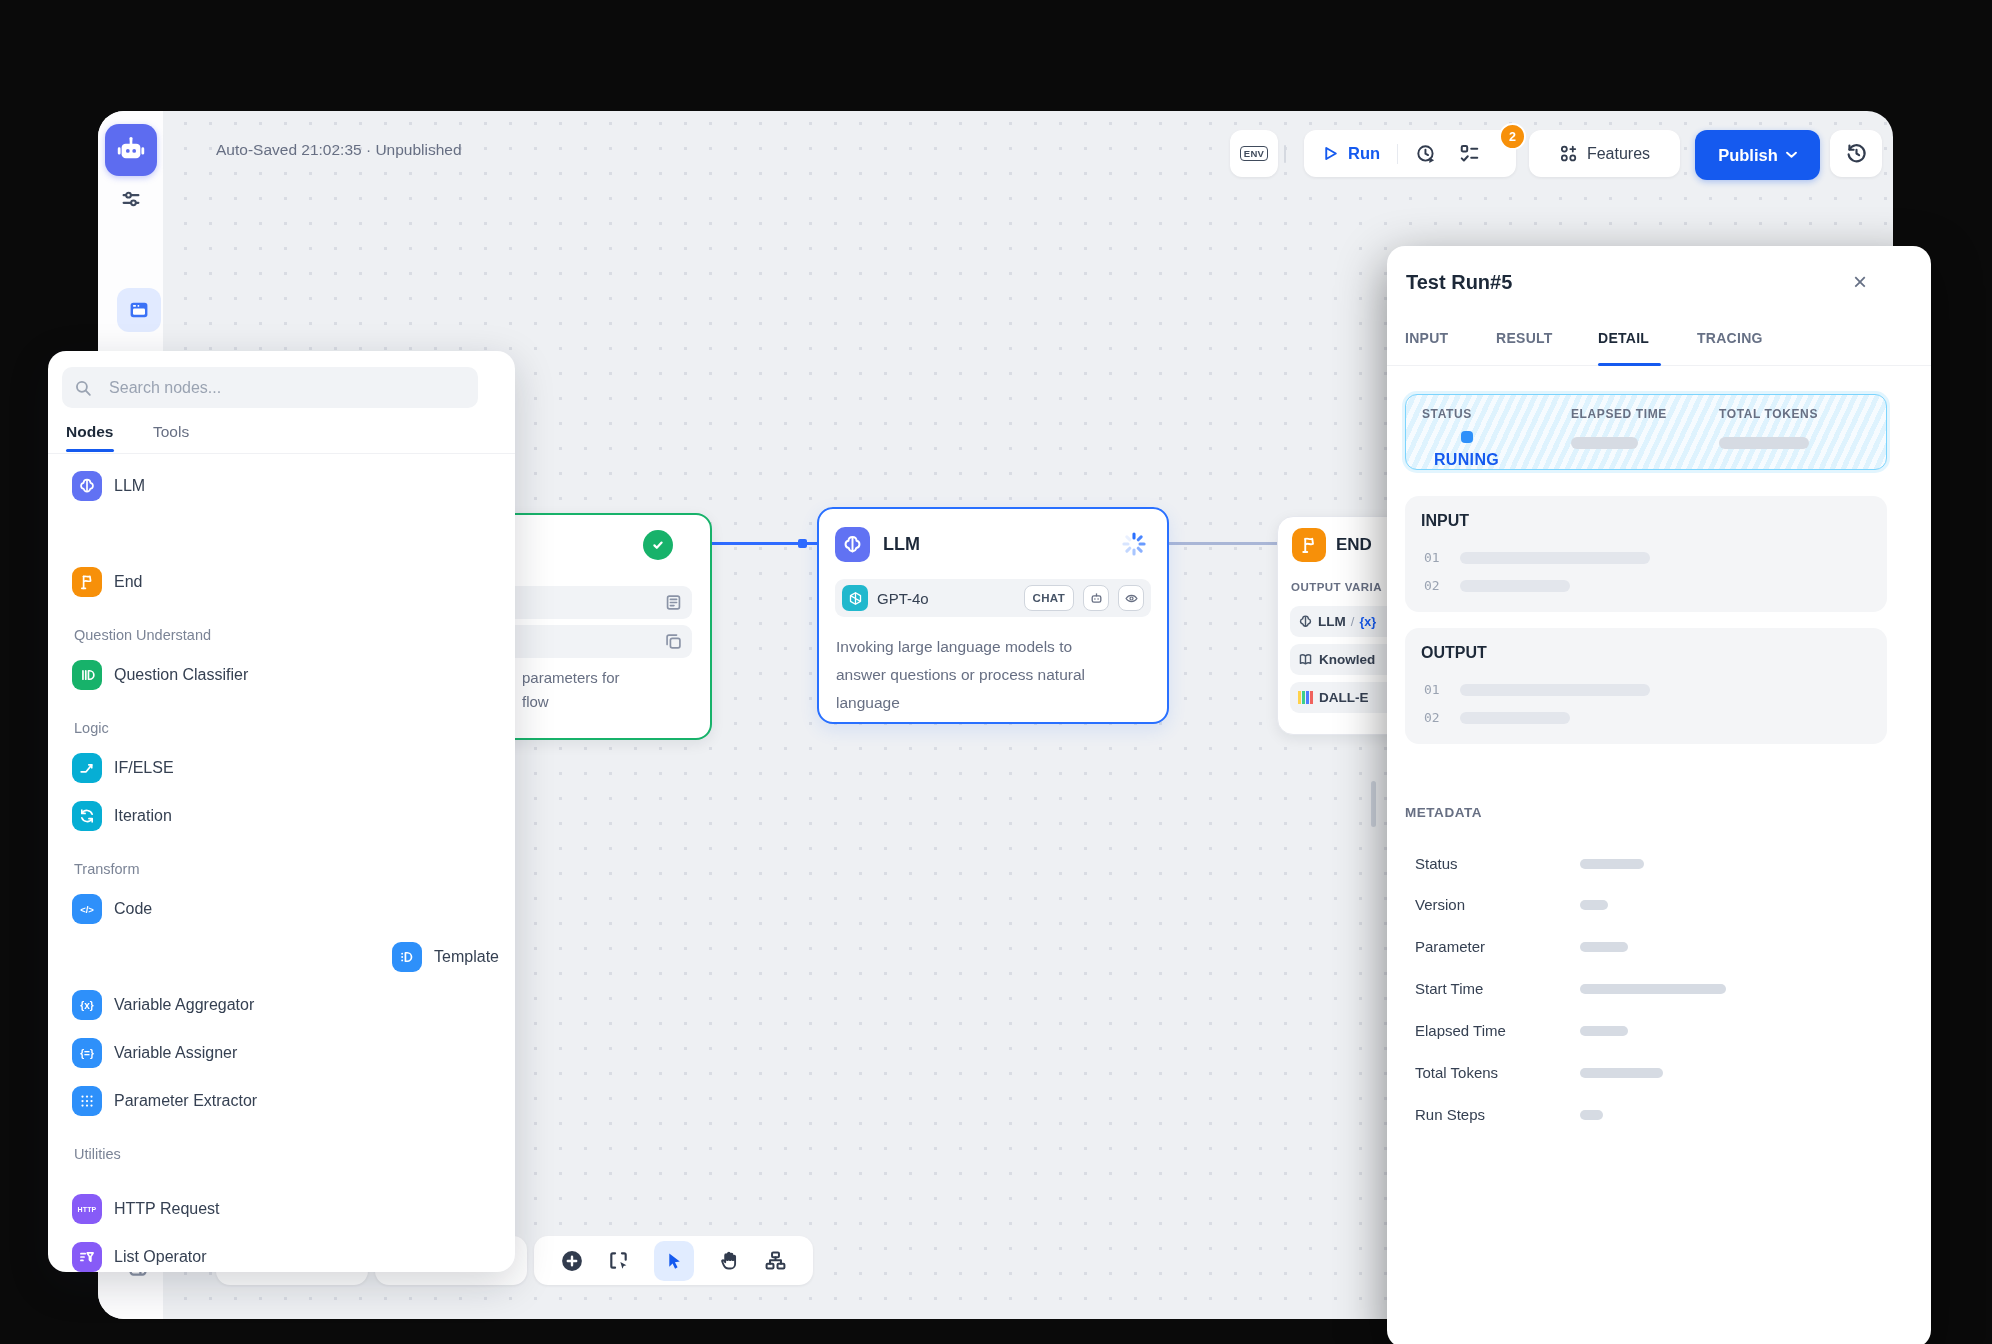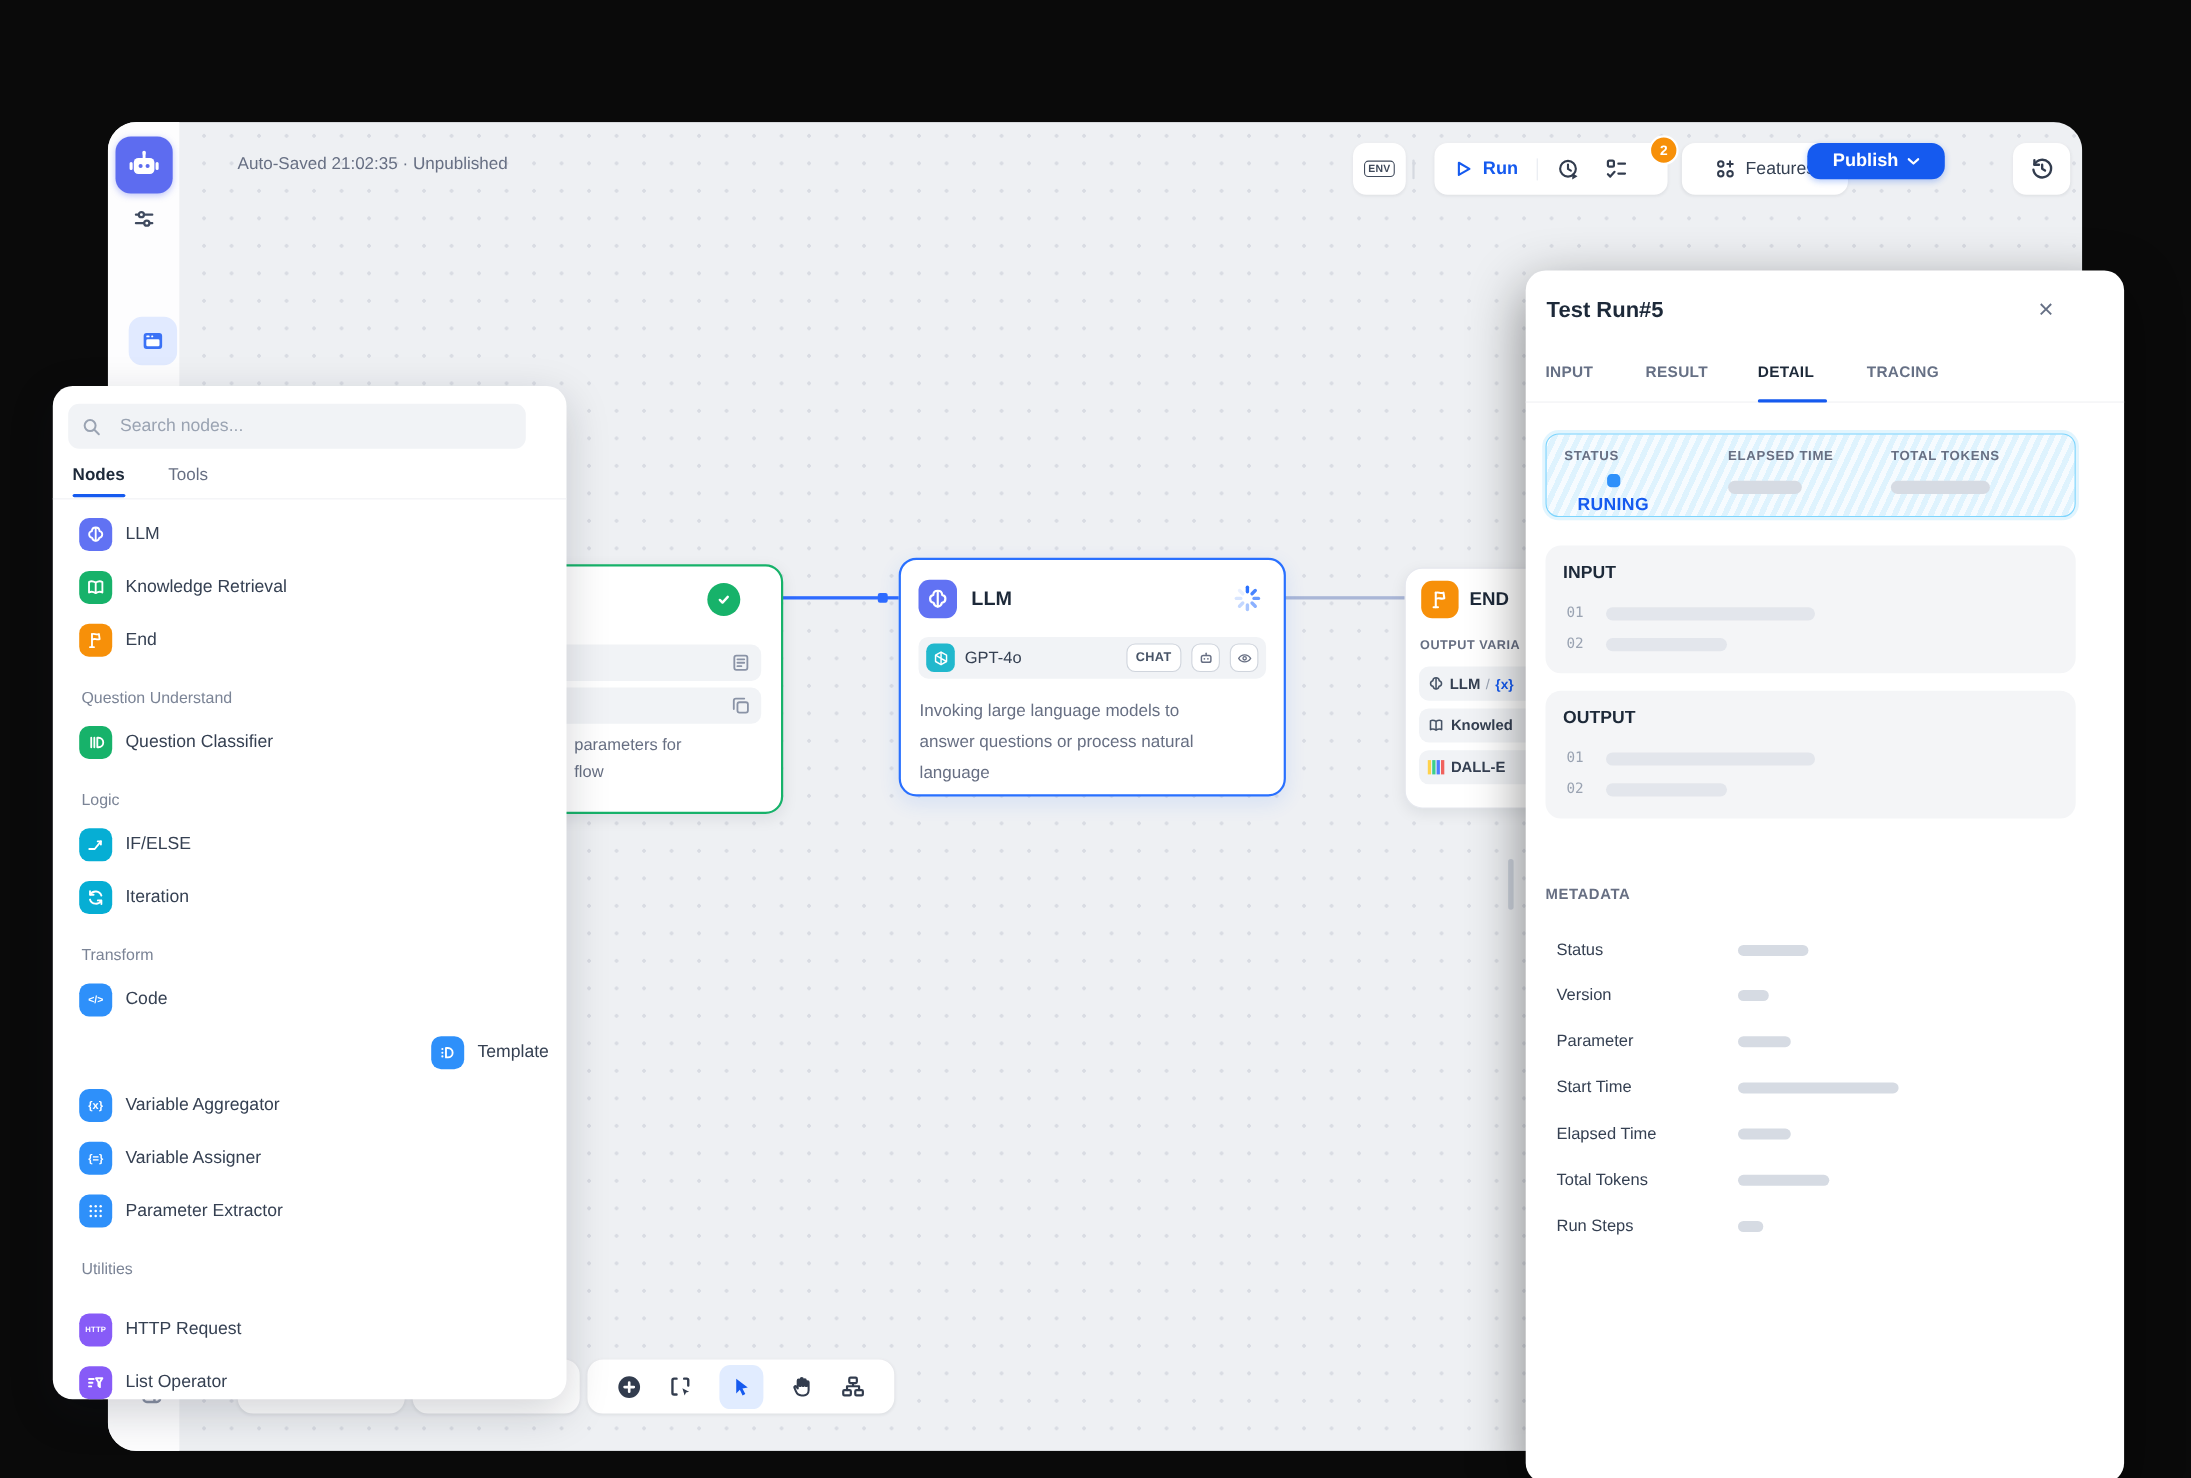--- a/index.html
+++ b/index.html
@@ -119,21 +119,21 @@
       <span style="display:flex;">
         <svg width="19" height="19" viewBox="0 0 16 16" fill="none" stroke="#323c4e" stroke-width="1.5" stroke-linecap="round">
           <path d="M11.6 2.2v4.2M9.5 4.3h4.2"></path>
             <circle cx="4.5" cy="4.3" r="2.1"></circle>
             <circle cx="4.5" cy="11.7" r="2.1"></circle>
             <circle cx="11.6" cy="11.7" r="2.1"></circle>
         </svg>
       </span>
       <span class="txt" style="font-size:16px;font-weight:500;color:#354052;">Features</span>
     </div>
-    <div class="abs" style="left:1545px;top:19px;width:125px;height:33px;border-radius:12px;background:#155AEF;display:flex;align-items:center;justify-content:center;gap:8px;cursor:pointer;box-shadow:0 2px 6px rgba(21,90,239,.3);">
+    <div class="abs" style="left:1597px;top:19px;width:125px;height:50px;border-radius:12px;background:#155AEF;display:flex;align-items:center;justify-content:center;gap:8px;cursor:pointer;box-shadow:0 2px 6px rgba(21,90,239,.3);">
       <span class="txt" style="font-size:16.5px;font-weight:600;color:#fff;">Publish</span>
       <span style="display:flex;">
         <svg width="11" height="8" viewBox="0 0 10 7" fill="none" stroke="#fff" stroke-width="1.8" stroke-linecap="round" stroke-linejoin="round">
             <path d="M1 1.4l4 3.6 4-3.6"></path>
           </svg>
       </span>
     </div>
     <div class="abs pill" style="left:1732px;top:19px;width:52px;height:47px;justify-content:center;cursor:pointer;">
       <svg width="23" height="23" viewBox="0 0 16 16" fill="none" stroke="#323c4e" stroke-width="1.5" stroke-linecap="round" stroke-linejoin="round">
         <path d="M3.1 5.2A5.6 5.6 0 1 1 2.5 8.6"></path>
@@ -313,29 +313,20 @@
     <div class="abs" style="left:0;top:102px;width:100%;height:1px;background:#f0f1f4;"></div>
 
     <div class="abs np-item" style="top:120px;">
       <span class="np-ic" style="background:#6172F3;">
         <svg width="18" height="18" viewBox="0 0 16 16" fill="none" stroke="#fff" stroke-width="1.5" stroke-linejoin="round">
             <path d="M8 2.3C6.2 2.3 5 3.5 4.9 5.2 3.6 5.5 2.7 6.5 2.7 7.8c0 1.4 1 2.6 2.4 2.8.3 1.4 1.4 2.5 2.9 2.5s2.6-1.1 2.9-2.5c1.4-.2 2.4-1.4 2.4-2.8 0-1.3-.9-2.3-2.2-2.6C11 3.5 9.8 2.3 8 2.3z"></path>
             <path d="M8 2.6v10.8"></path>
           </svg>
       </span>
       <span class="np-label">LLM</span>
-    </div>
-    <div class="abs np-item" style="top:168px;">
-      <span class="np-ic" style="background:#17B26A;">
-        <svg width="18" height="18" viewBox="0 0 16 16" fill="none" stroke="#fff" stroke-width="1.5" stroke-linejoin="round">
-            <path d="M2.6 3.6C4.1 2.7 6.1 2.9 8 4.1c1.9-1.2 3.9-1.4 5.4-.5v8.5c-1.5-.9-3.5-.7-5.4.5-1.9-1.2-3.9-1.4-5.4-.5z"></path>
-            <path d="M8 4.1v8.5"></path>
-          </svg>
-      </span>
-      <span class="np-label">Knowledge Retrieval</span>
     </div>
     <div class="abs np-item" style="top:216px;">
       <span class="np-ic" style="background:#F79009;">
         <svg width="18" height="18" viewBox="0 0 16 16" fill="none" stroke="#fff" stroke-width="1.5" stroke-linecap="round" stroke-linejoin="round">
             <path d="M5 13.6V2.9"></path>
             <path d="M5 3.2c1.7-.9 3.4.7 5.6-.2l.6 4.1c-2.2.9-3.9-.7-5.6.2"></path>
             <path d="M3.4 13.6h3.2"></path>
           </svg>
       </span>
       <span class="np-label">End</span>

